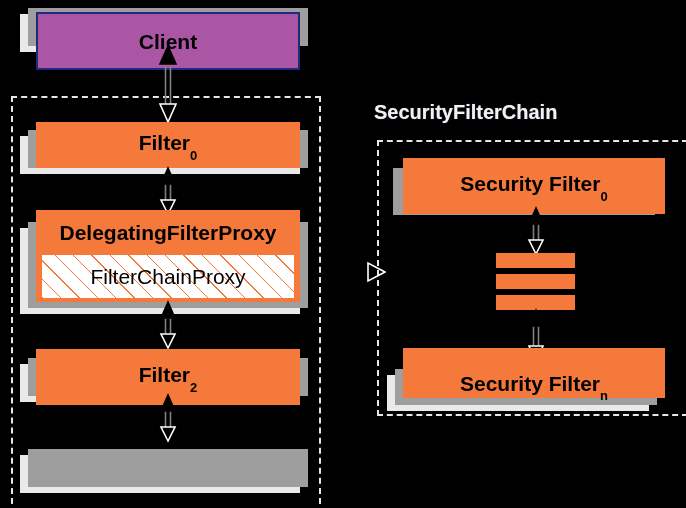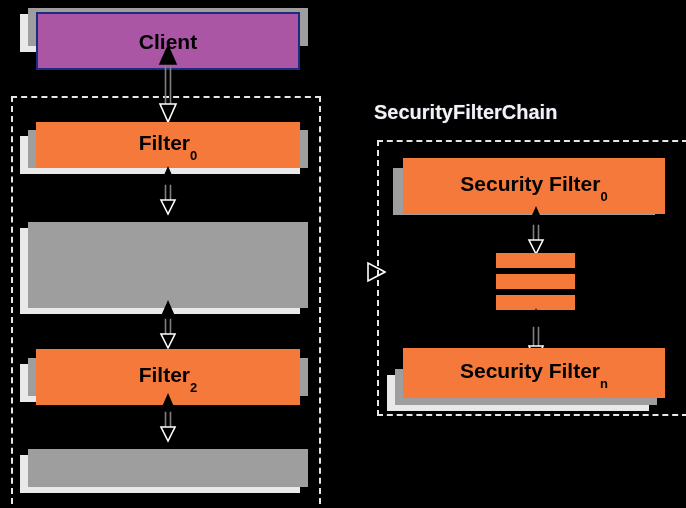--- a/index.html
+++ b/index.html
@@ -81,20 +81,28 @@
   <svg class="abs arrow" style="left:153px;top:166px;" width="30" height="50" viewBox="0 0 30 50">
     <line x1="12.5" y1="8" x2="12.5" y2="40" stroke="#808080" stroke-width="1.6"></line>
     <line x1="17.5" y1="8" x2="17.5" y2="40" stroke="#808080" stroke-width="1.6"></line>
     <polygon points="15,2 8,18 22,18" fill="#000000" stroke="#000000" stroke-width="1.6"></polygon>
     <polygon points="15,48 8,34 22,34" fill="#000000" stroke="#ffffff" stroke-width="1.6"></polygon>
   </svg>
 
   
   <div class="abs shadow-light" style="left:20px;top:228px;width:280px;height:86px;"></div>
   <div class="abs shadow-mid" style="left:28px;top:222px;width:280px;height:86px;"></div>
+  <div class="abs box-orange" style="left:36px;top:210px;width:264px;height:92px;">
+    <div class="box" style="height:44px;width:100%;">
+      <span class="box-label">DelegatingFilterProxy</span>
+    </div>
+    <div class="hatch" style="margin:0 5px 5px 5px;height:43px;">
+      <span class="box-label">FilterChainProxy</span>
+    </div>
+  </div>
 
    SecurityFilterChain (hollow arrowhead) --&gt;
   <svg class="abs connector-arrow" style="left:300px;top:258px;" width="86" height="28" viewBox="0 0 86 28">
     <polygon points="85,14 68,5 68,23" fill="none" stroke="#ffffff" stroke-width="1.6"></polygon>
   </svg>
 
   
   <svg class="abs arrow" style="left:153px;top:300px;" width="30" height="50" viewBox="0 0 30 50">
     <line x1="12.5" y1="8" x2="12.5" y2="40" stroke="#808080" stroke-width="1.6"></line>
     <line x1="17.5" y1="8" x2="17.5" y2="40" stroke="#808080" stroke-width="1.6"></line>
@@ -144,17 +152,17 @@
   <svg class="abs arrow" style="left:521px;top:308px;" width="30" height="56" viewBox="0 0 30 56">
     <line x1="12.5" y1="8" x2="12.5" y2="46" stroke="#808080" stroke-width="1.6"></line>
     <line x1="17.5" y1="8" x2="17.5" y2="46" stroke="#808080" stroke-width="1.6"></line>
     <polygon points="15,2 8,18 22,18" fill="#000000" stroke="#000000" stroke-width="1.6"></polygon>
     <polygon points="15,54 8,38 22,38" fill="#000000" stroke="#ffffff" stroke-width="1.6"></polygon>
   </svg>
 
   
   <div class="abs shadow-light" style="left:387px;top:375px;width:262px;height:36px;"></div>
   <div class="abs shadow-mid" style="left:395px;top:369px;width:262px;height:36px;"></div>
-  <div class="abs box box-orange" style="left:403px;top:348px;width:262px;height:50px;">
+  <div class="abs box box-orange" style="left:403px;top:348px;width:262px;height:50px;align-items:flex-end;">
     <span class="box-label"><span>Security Filter</span><span class="sub">n</span></span>
   </div>
 
 </div>
 
 </body></html>

